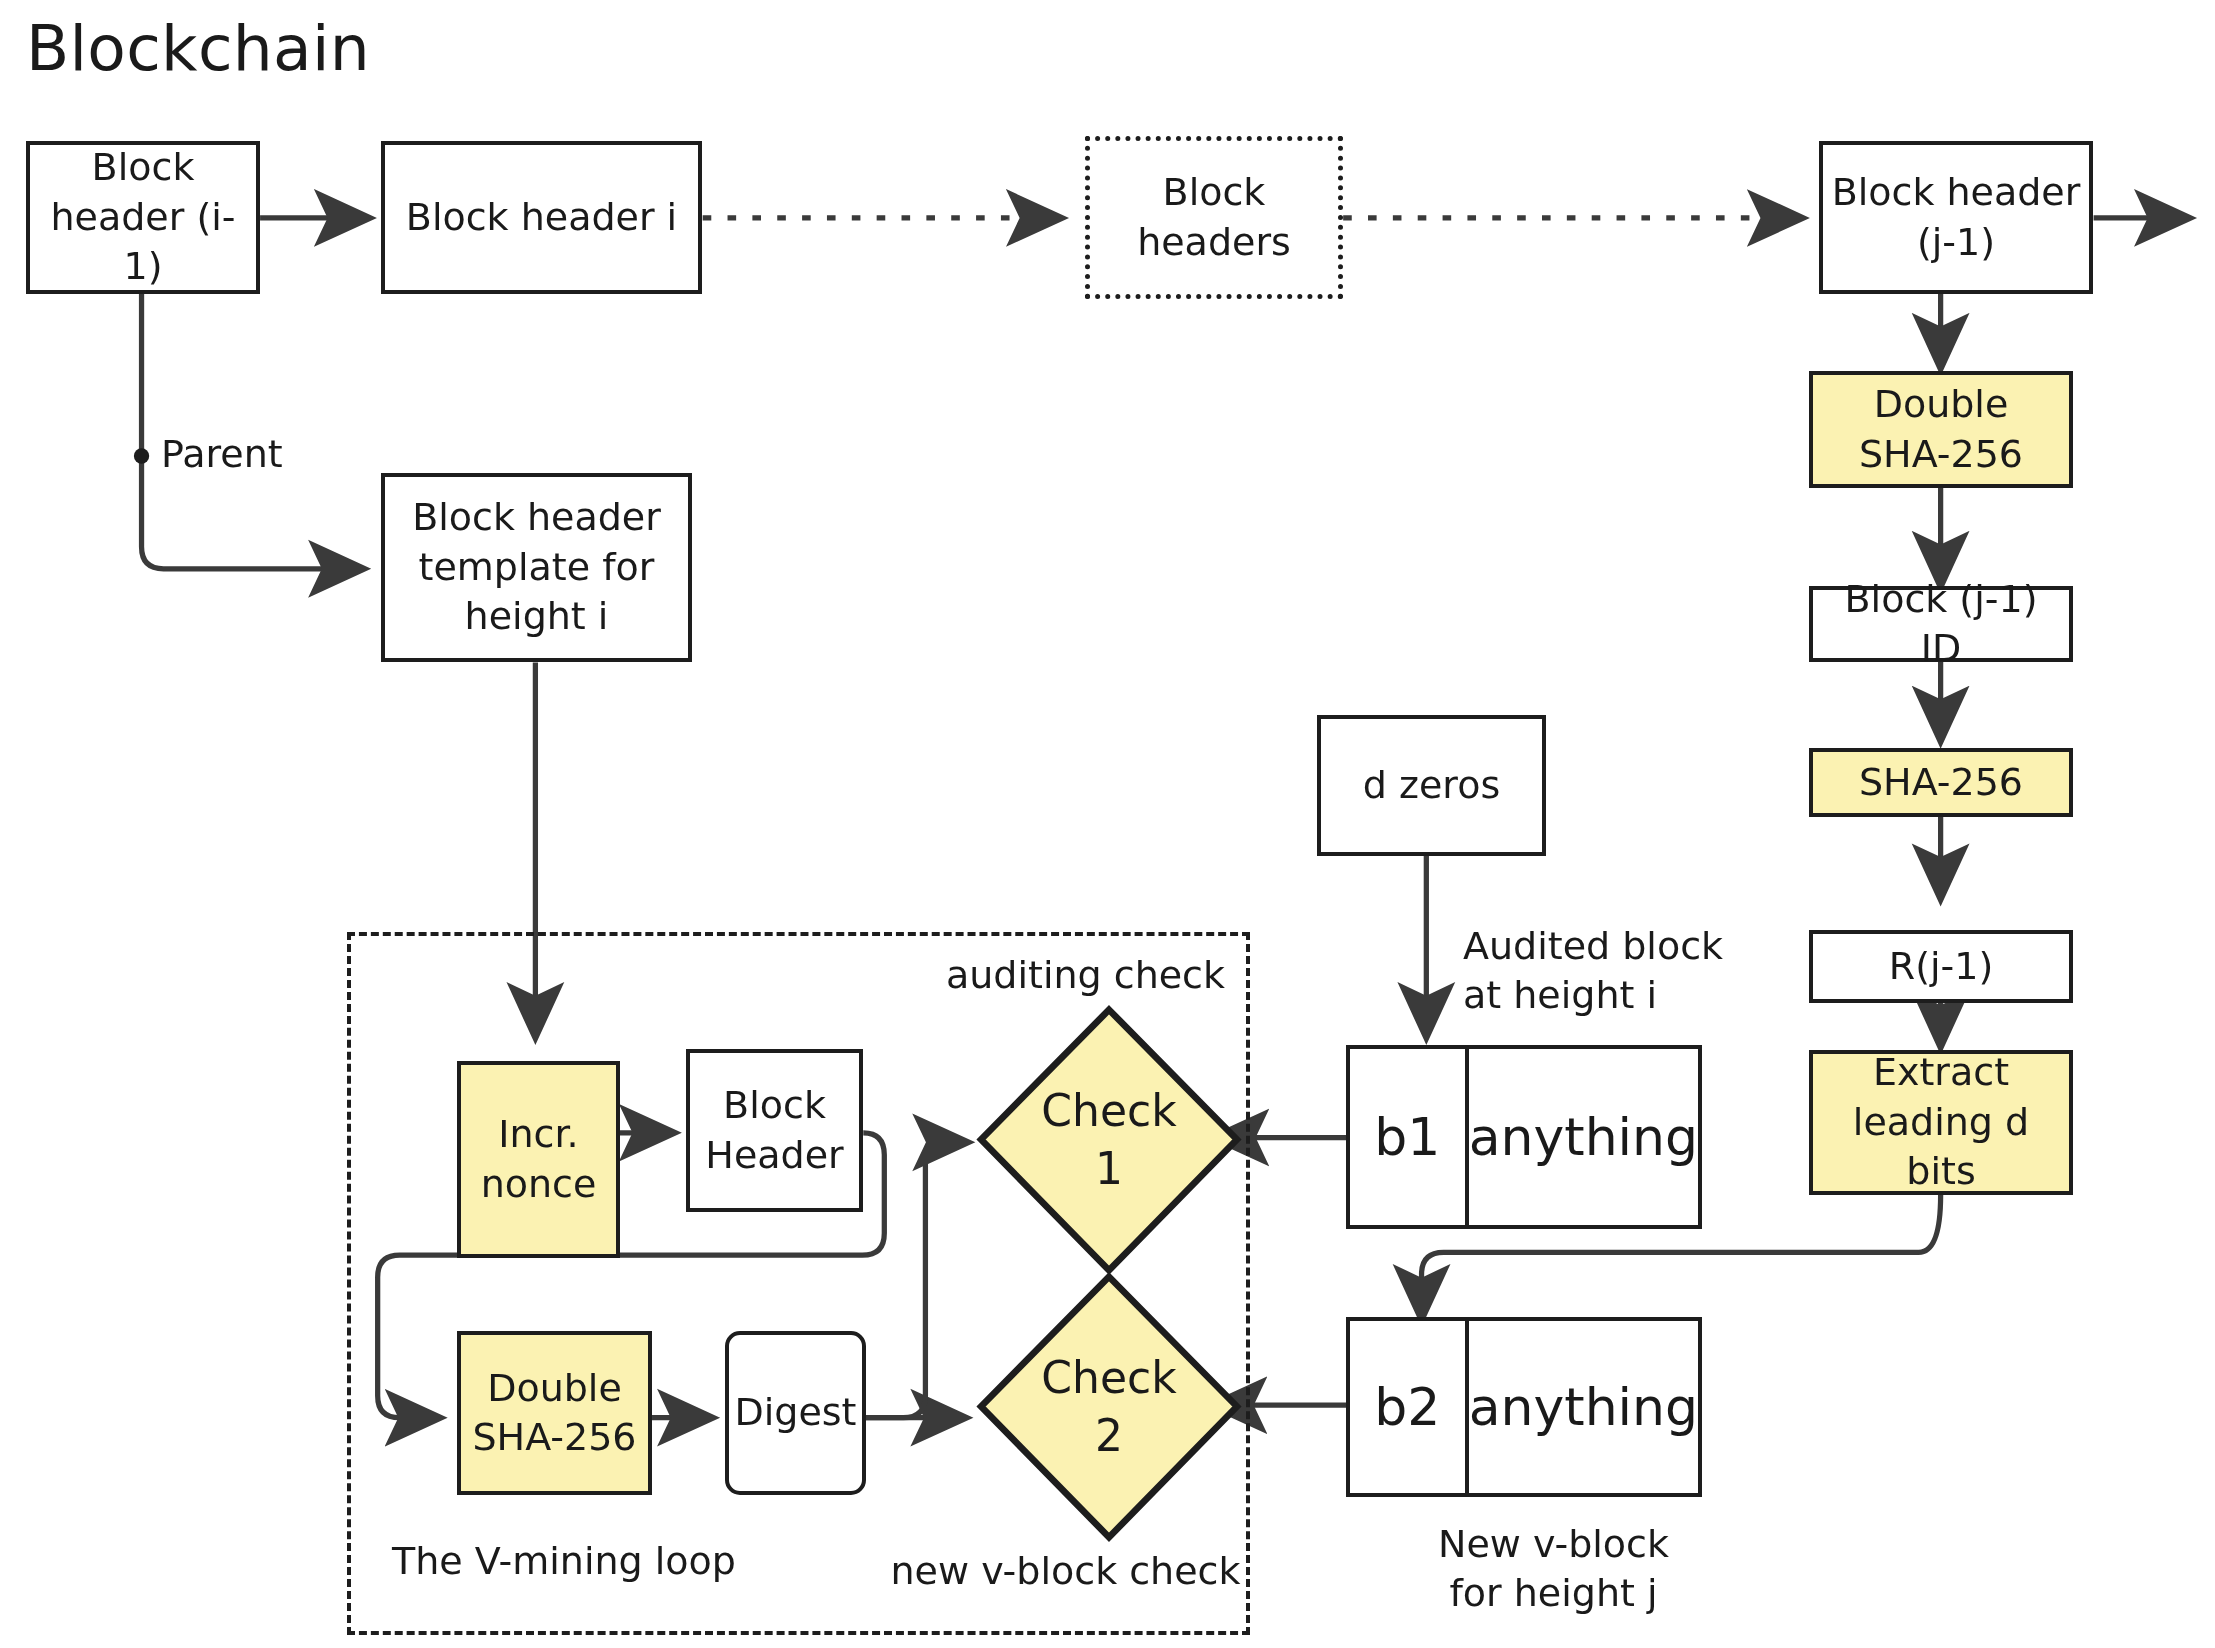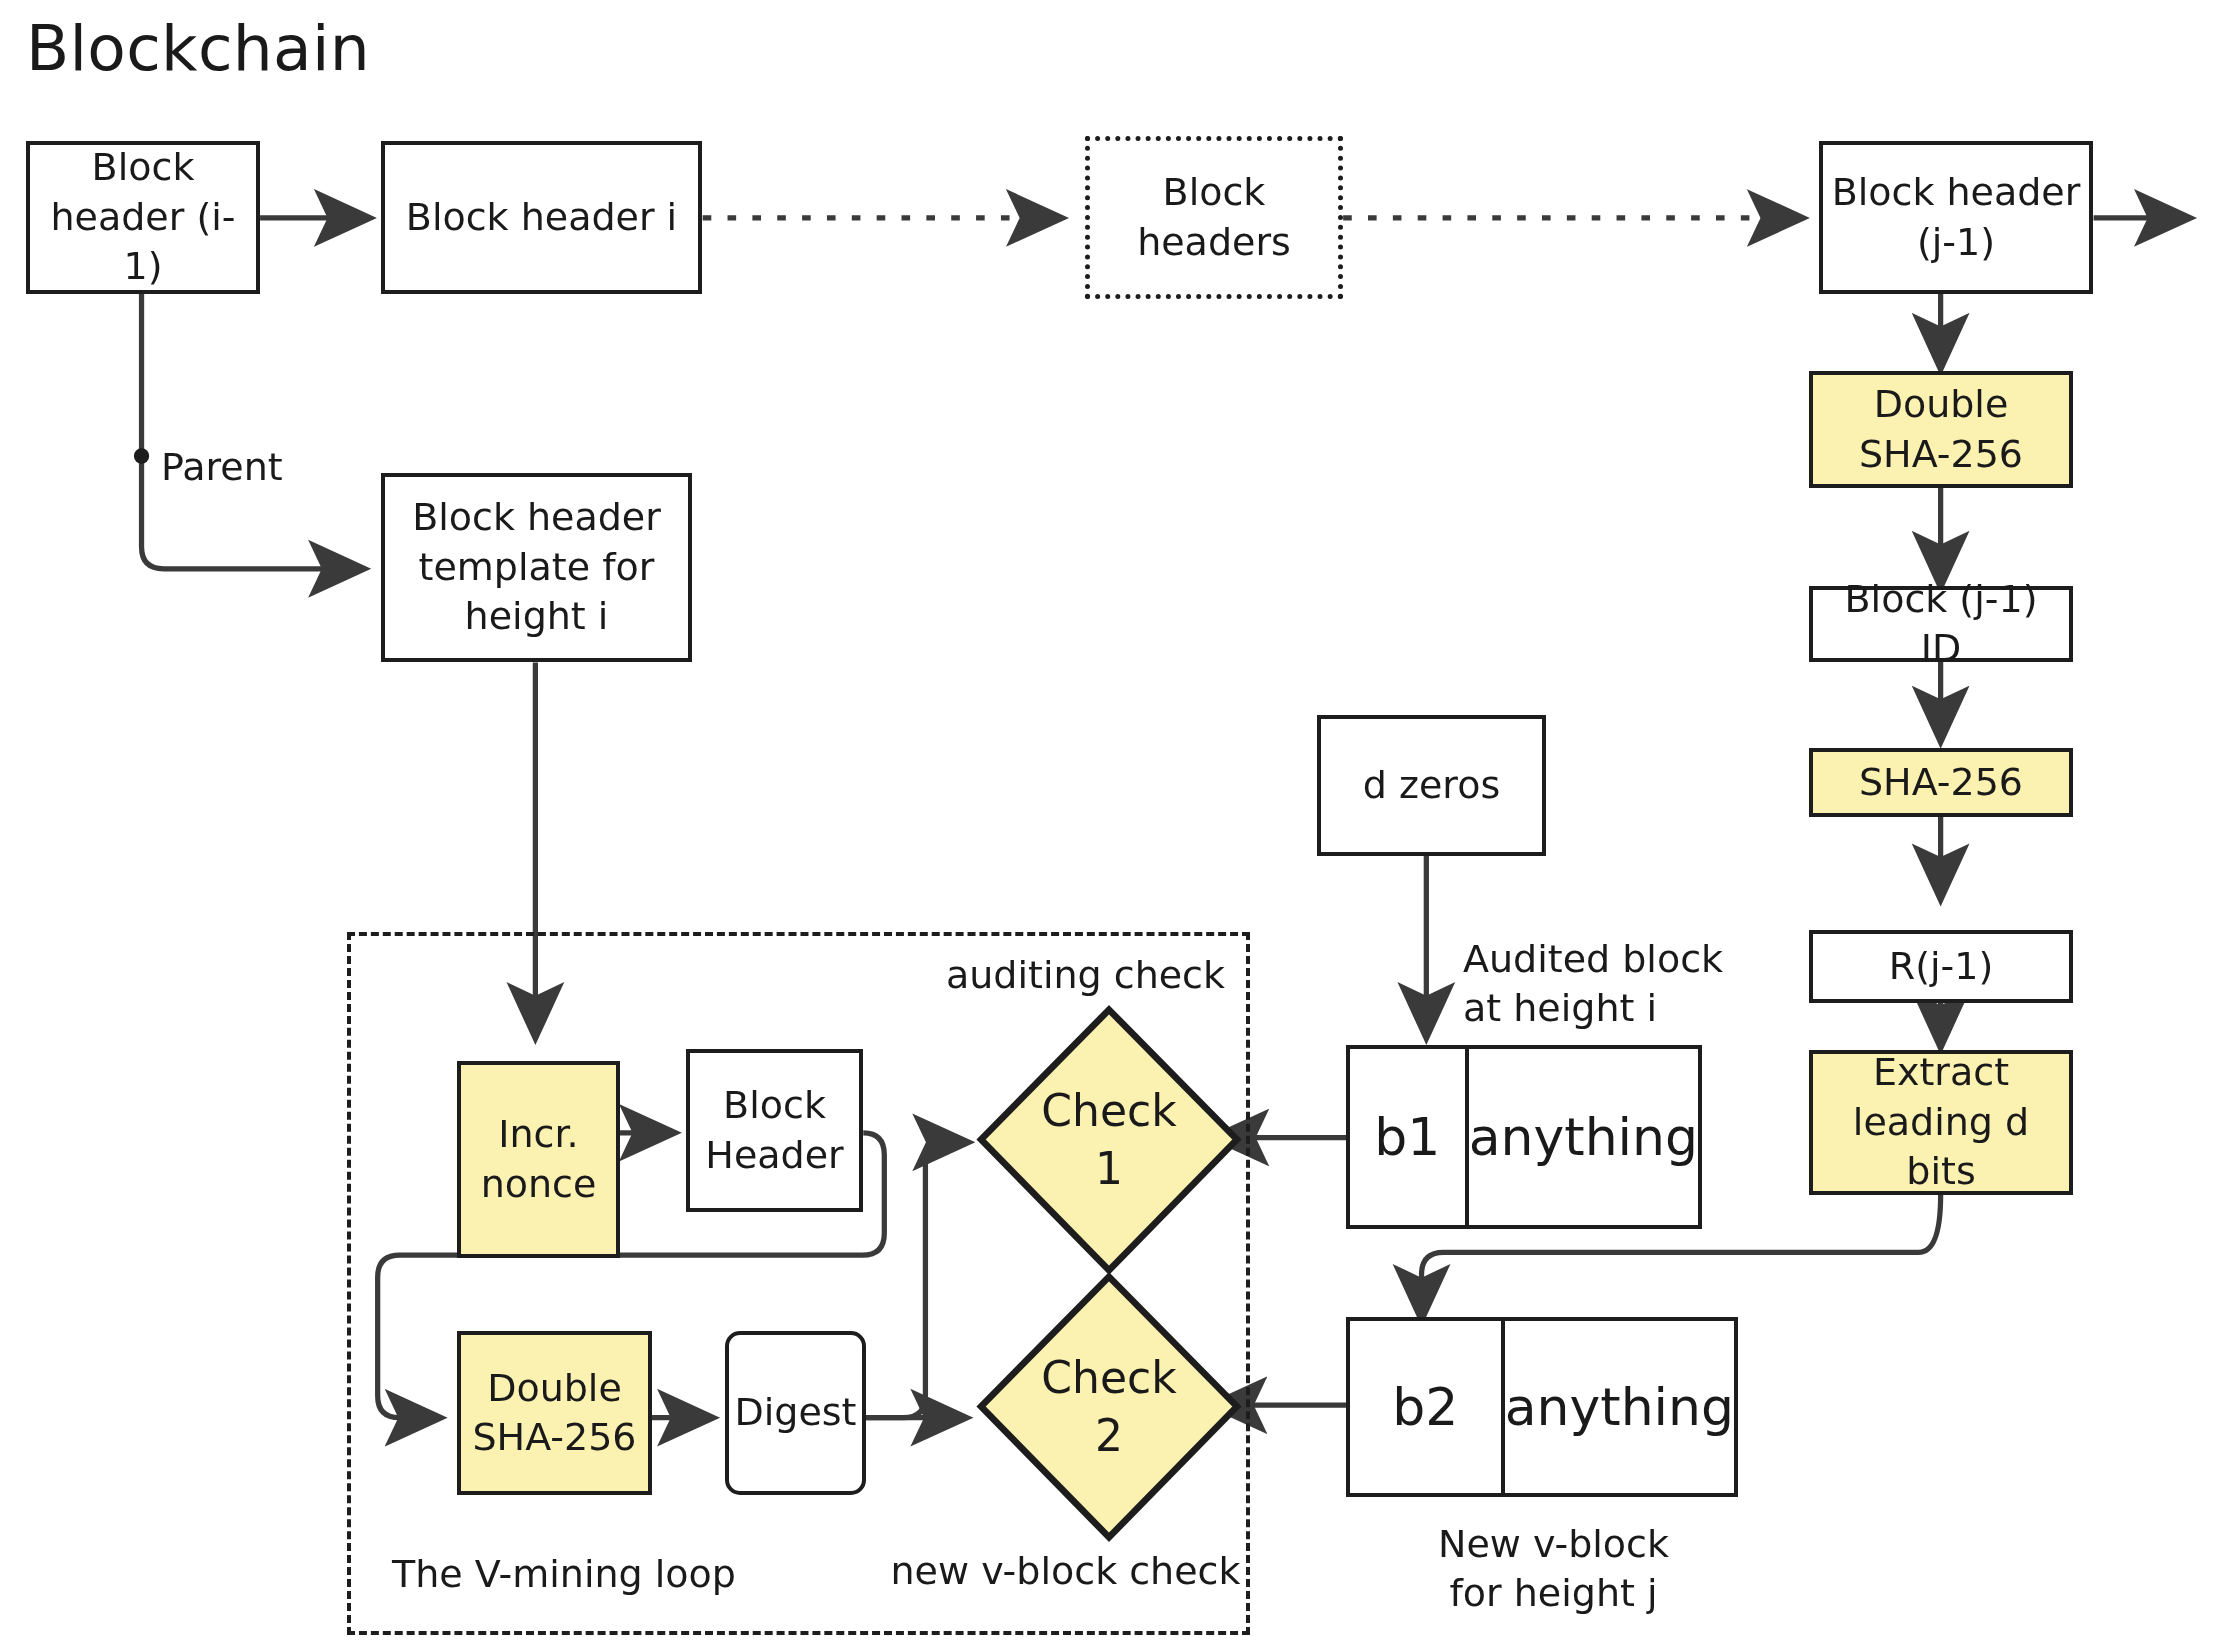--- a/index.html
+++ b/index.html
@@ -7,21 +7,21 @@
        font-family:"DejaVu Sans","Liberation Sans",sans-serif;}
   #stage{position:absolute;left:0;top:0;width:2216px;height:1649px;}
   svg.layer{position:absolute;left:0;top:0;width:2216px;height:1649px;}
   .node{position:absolute;box-sizing:border-box;border:4.8px solid #1d1d1d;background:#ffffff;
         display:flex;align-items:center;justify-content:center;text-align:center;
         font-size:38px;color:#1a1a1a;line-height:1.30;padding:1.9px 5.7px;}
   .node.yellow{background:#fbf2b2;}
   .node.dotted{border-style:dotted;border-width:5.7px;}
   .title{position:absolute;font-size:63px;color:#1a1a1a;letter-spacing:0.3px;}
   .flabel{position:absolute;font-size:38px;color:#1a1a1a;line-height:1.30;text-align:center;}
-  .flabel.left{text-align:left;margin-top:13px;}
+  .flabel.left{text-align:left;}
   .diamond{position:absolute;}
   .diamond .dtext{position:absolute;left:0;top:0;width:100%;height:100%;
         display:flex;align-items:center;justify-content:center;text-align:center;
         font-size:44px;color:#1a1a1a;line-height:1.32;}
   .splitbox{position:absolute;box-sizing:border-box;border:4.8px solid #1d1d1d;background:#fff;display:flex;}
   .splitbox > div{flex:1;display:flex;align-items:center;justify-content:center;
         font-size:52px;color:#1a1a1a;}
   .splitbox > div + div{border-left:4.8px solid #1d1d1d;}
   .dashbox{position:absolute;box-sizing:border-box;border:4.8px dashed #1d1d1d;background:transparent;}
 </style>
@@ -154,21 +154,21 @@
   </div>
 
   <div class="flabel left" style="left: 1463px; top: 922px; width: 382px; white-space: pre-line;" style2="">Audited block
 at height i</div>
 
   <div class="splitbox" style="left:1346px;top:1045px;width:356px;height:184px;">
     <div>b1</div>
     <div>anything</div>
   </div>
 
-  <div class="splitbox" style="left:1346px;top:1317px;width:392px;height:180px;">
+  <div class="splitbox" style="left:1346px;top:1317px;width:356px;height:180px;">
     <div>b2</div>
     <div>anything</div>
   </div>
 
   <div class="flabel" style="left: 1391px; top: 1520px; width: 325px; white-space: pre-line;">New v-block
 for height j</div>
 
   <div class="node yellow" style="left:1809px;top:371px;width:264px;height:117px;">
     <span style="white-space:pre-line">Double
 SHA-256</span>

